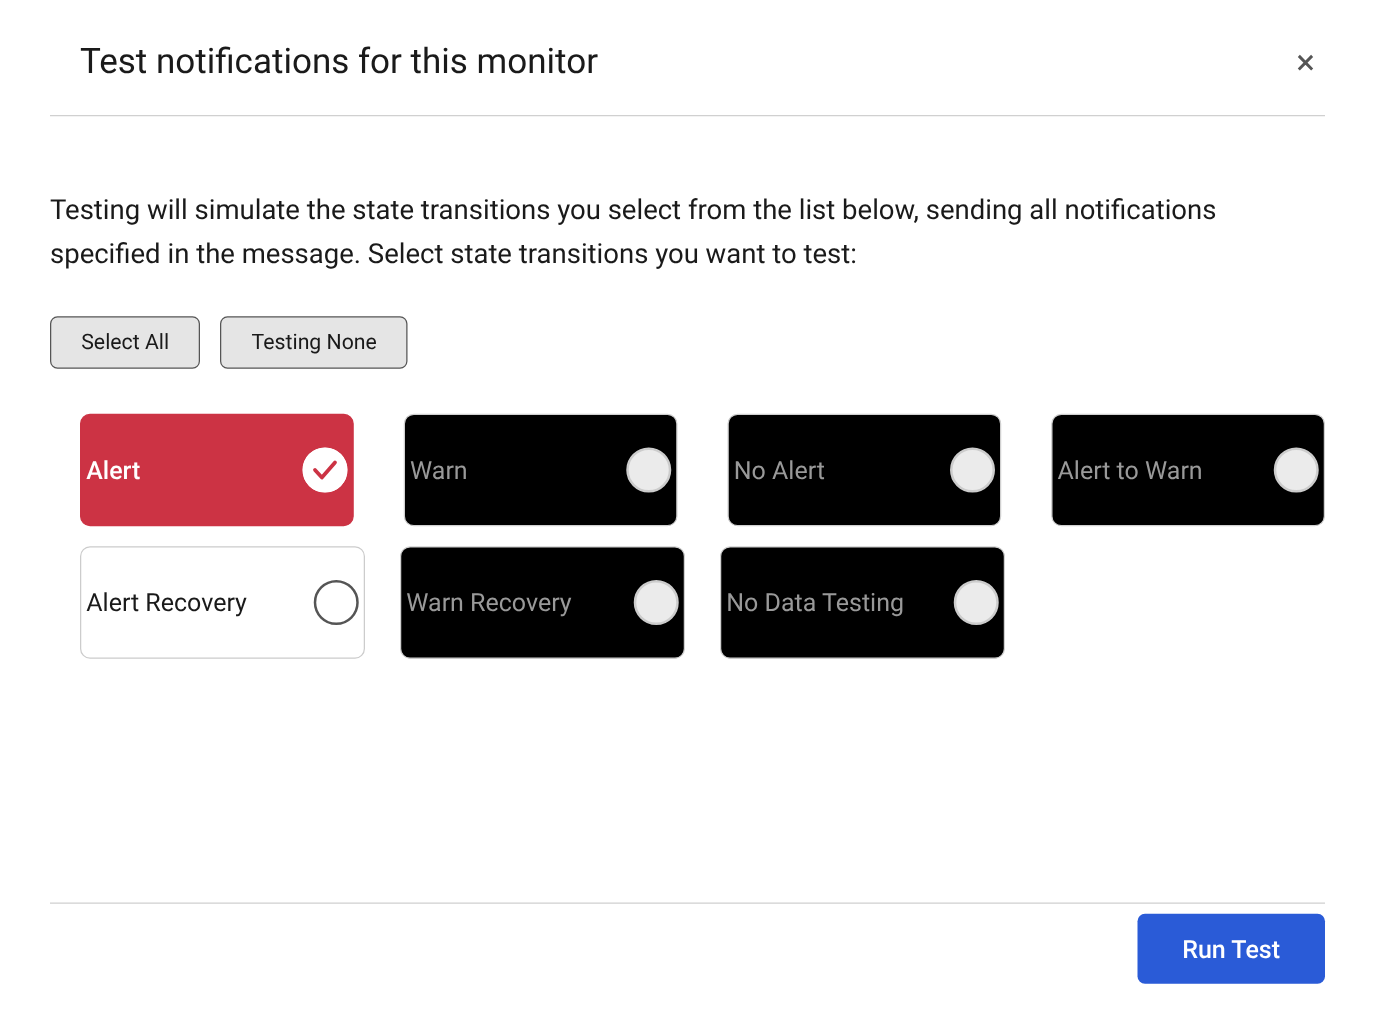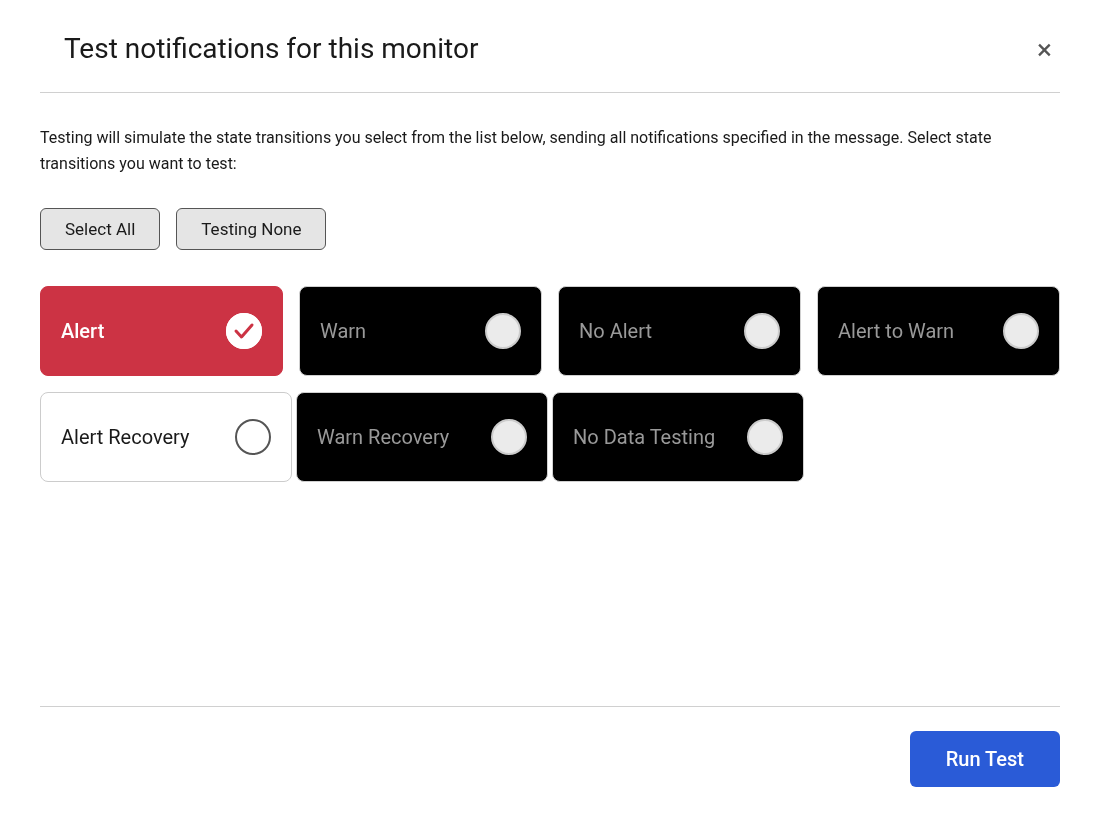--- a/index.html
+++ b/index.html
@@ -52,25 +52,26 @@
       padding: 4px 8px;
     }
 
     .divider {
       border: none;
       border-top: 1px solid #d0d0d0;
       margin-bottom: 32px;
     }
 
     .description {
-      font-size: 16px;
+      font-size: 22px;
       color: #1a1a1a;
       line-height: 1.6;
       margin-bottom: 32px;
       max-width: 1000px;
+      margin-top: 26px;
     }
 
     .button-row {
       display: flex;
       gap: 16px;
       margin-bottom: 36px;
     }
 
     .select-btn {
       background: #e5e5e5;
@@ -92,27 +93,28 @@
     .options-grid-bottom {
       display: grid;
       grid-template-columns: repeat(4, 1fr);
       gap: 4px;
       margin-bottom: 40px;
     }
 
     .option-card {
       border: 1.5px solid #ccc;
       border-radius: 8px;
-      padding: 20px 20px;
+      padding: 20px 4px;
       display: flex;
       align-items: center;
       justify-content: space-between;
       cursor: pointer;
       background: #ffffff;
       min-height: 90px;
+      margin-left: 24px;
     }
 
     .option-card.selected {
       background: #cc3344;
       border-color: #cc3344;
     }
 
     .option-card.disabled-card {
       background: #000000;
       border-color: #d0d0d0;
@@ -163,21 +165,21 @@
     }
 
     .radio-check svg {
       width: 36px;
       height: 36px;
     }
 
     .footer {
       margin-top: auto;
       border-top: 1px solid #d0d0d0;
-      padding-top: 24px;
+      padding-top: 8px;
       display: flex;
       justify-content: flex-end;
     }
 
     .run-test-btn {
       background: #2a5bd7;
       color: #ffffff;
       border: none;
       border-radius: 6px;
       padding: 16px 36px;

